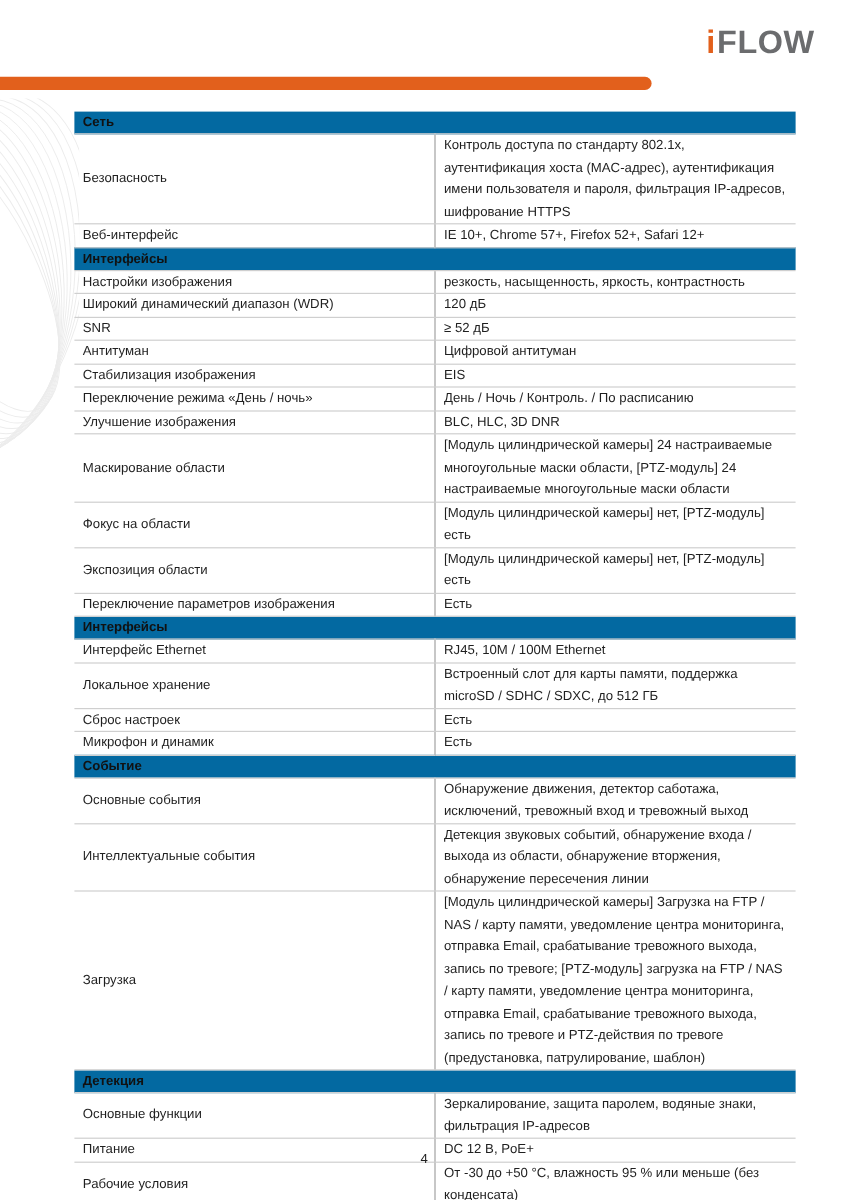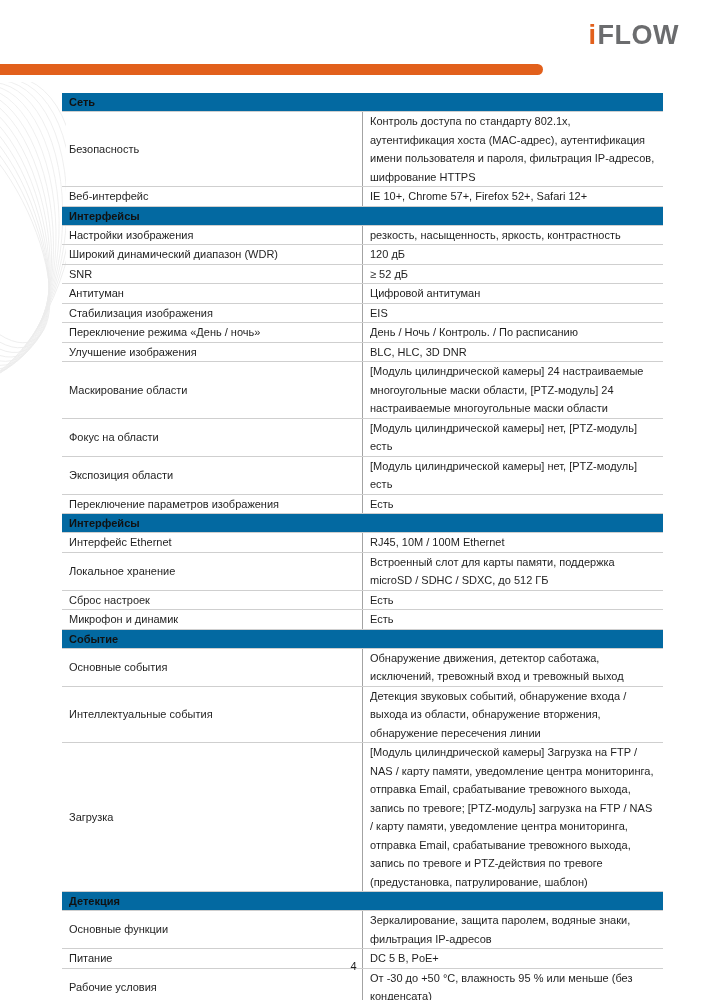--- a/index.html
+++ b/index.html
@@ -170,21 +170,21 @@
         </tr>
         <tr class="section-row">
           <td colspan="2">Детекция</td>
         </tr>
         <tr>
           <td class="cell-label">Основные функции</td>
           <td class="cell-value">Зеркалирование, защита паролем, водяные знаки, фильтрация IP-адресов</td>
         </tr>
         <tr>
           <td class="cell-label">Питание</td>
-          <td class="cell-value">DC 5 В, PoE+</td>
+          <td class="cell-value">DC 12 В, PoE+</td>
         </tr>
         <tr>
           <td class="cell-label">Рабочие условия</td>
           <td class="cell-value">От -30 до +50 °C, влажность 95 % или меньше (без конденсата)</td>
         </tr>
       </tbody>
   </table>
 
   <div class="page-number">4</div>
 

